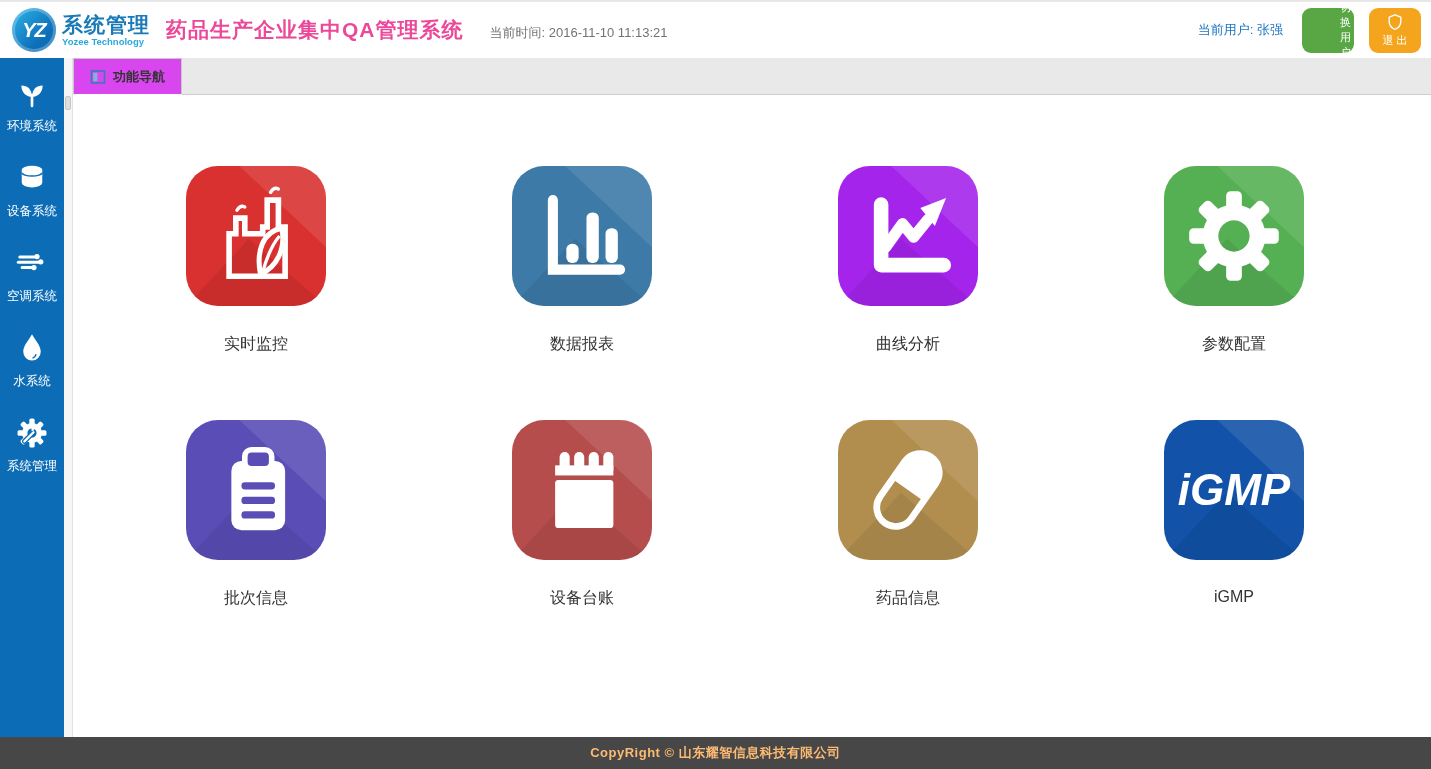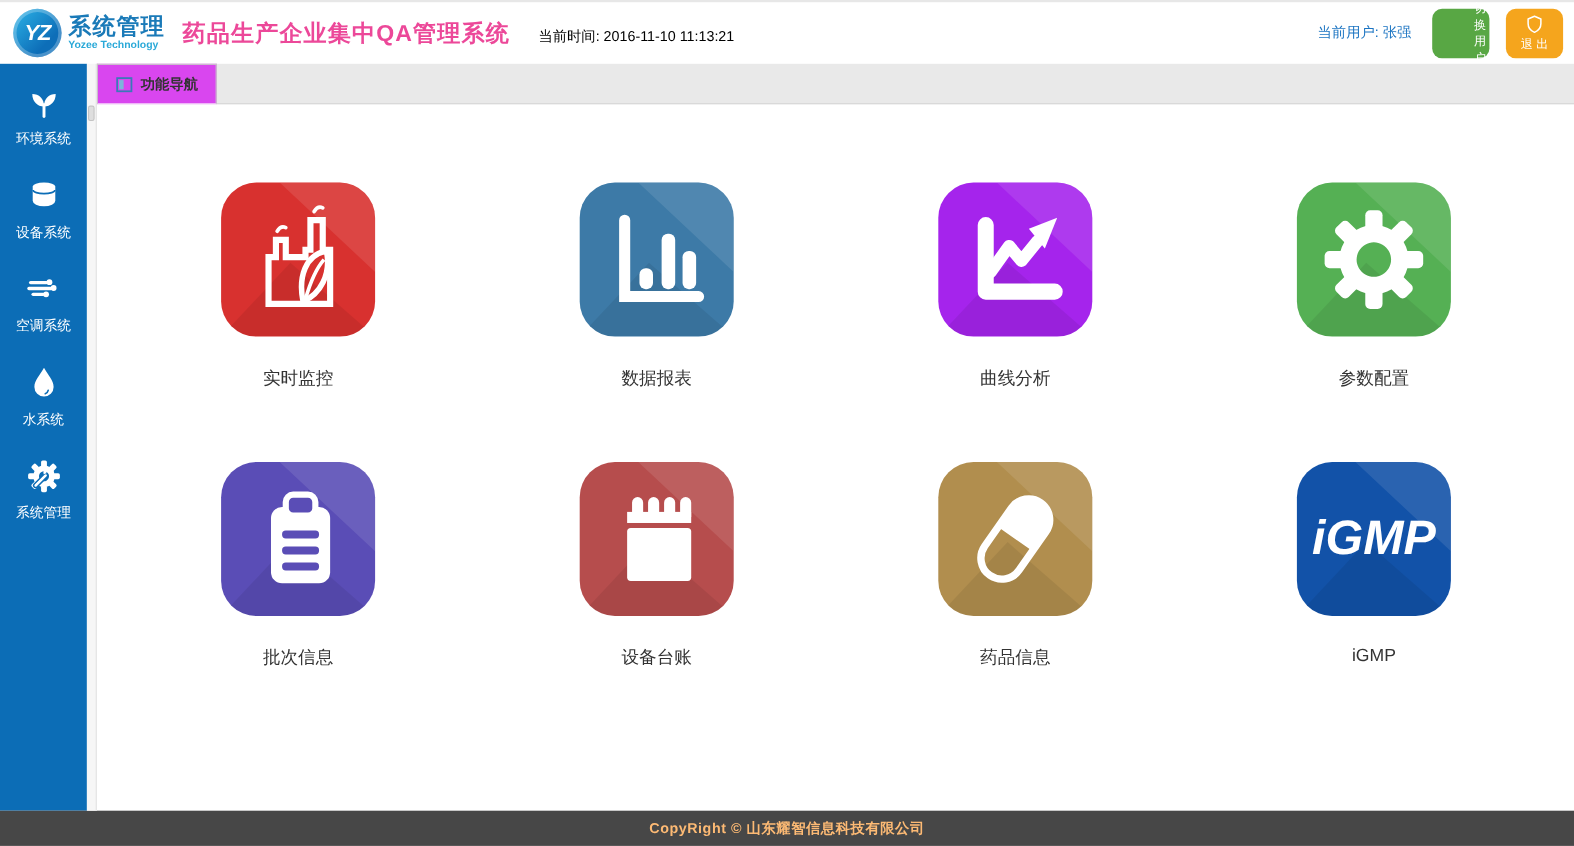--- a/index.html
+++ b/index.html
@@ -16,33 +16,33 @@
   .logo-circle{width:44px;height:44px;border-radius:50%;
       background:linear-gradient(135deg,#2db4e8 0%,#0d6eb8 70%);
       display:flex;align-items:center;justify-content:center;
       color:#fff;font-weight:bold;font-style:italic;font-size:20px;letter-spacing:-1px;
       box-shadow:inset 0 0 0 3px rgba(255,255,255,.25);}
   .brand-text{margin-left:6px;display:flex;flex-direction:column;line-height:1;}
   .brand-cn{color:#1a7ab8;font-weight:bold;font-size:21px;letter-spacing:1px;}
   .brand-en{color:#2aa9d8;font-weight:bold;font-size:9.5px;margin-top:2px;}
   .title-row{display:flex;align-items:baseline;}
   .sys-title{margin-left:16px;font-size:21px;font-weight:bold;color:#ec4899;letter-spacing:1px;}
-  .time-text{margin-left:26px;font-size:13px;color:#000000;}
+  .time-text{margin-left:26px;font-size:13px;color:#737373;}
   .header-right{margin-left:auto;display:flex;align-items:center;gap:15px;}
   .user-text{font-size:13px;color:#1b74c2;margin-right:4px;}
   .hbtn{width:52px;height:45px;border:none;border-radius:9px;cursor:pointer;
         display:flex;flex-direction:column;align-items:center;justify-content:center;
         color:#fff;font-size:11px;font-family:inherit;padding:2px 0 3px;gap:1px;}
   .hbtn svg{width:20px;height:20px;display:block;}
   .btn-green{background:#58a744;padding-left:35px;}
   .btn-orange{background:#f5a51d;}
 
   
   .middle{flex:1 1 auto;display:flex;min-height:0;}
-  .sidebar{width:79px;background:var(--sb);flex:0 0 auto;
+  .sidebar{width:64px;background:var(--sb);flex:0 0 auto;
            display:flex;flex-direction:column;align-items:center;padding-top:16px;}
   .side-item{width:100%;height:85px;display:flex;flex-direction:column;
              align-items:center;cursor:pointer;}
   .side-item svg{width:38px;height:38px;display:block;}
   .side-label{color:#fff;font-size:12.5px;margin-top:6px;white-space:nowrap;}
   .scrollstrip{width:9px;background:#f6f6f6;border-right:1px solid #e2e2e2;
                position:relative;flex:0 0 auto;}
   .scrollthumb{position:absolute;top:38px;left:1px;width:6px;height:14px;
                background:#dedede;border:1px solid #c4c4c4;border-radius:2px;}
 

